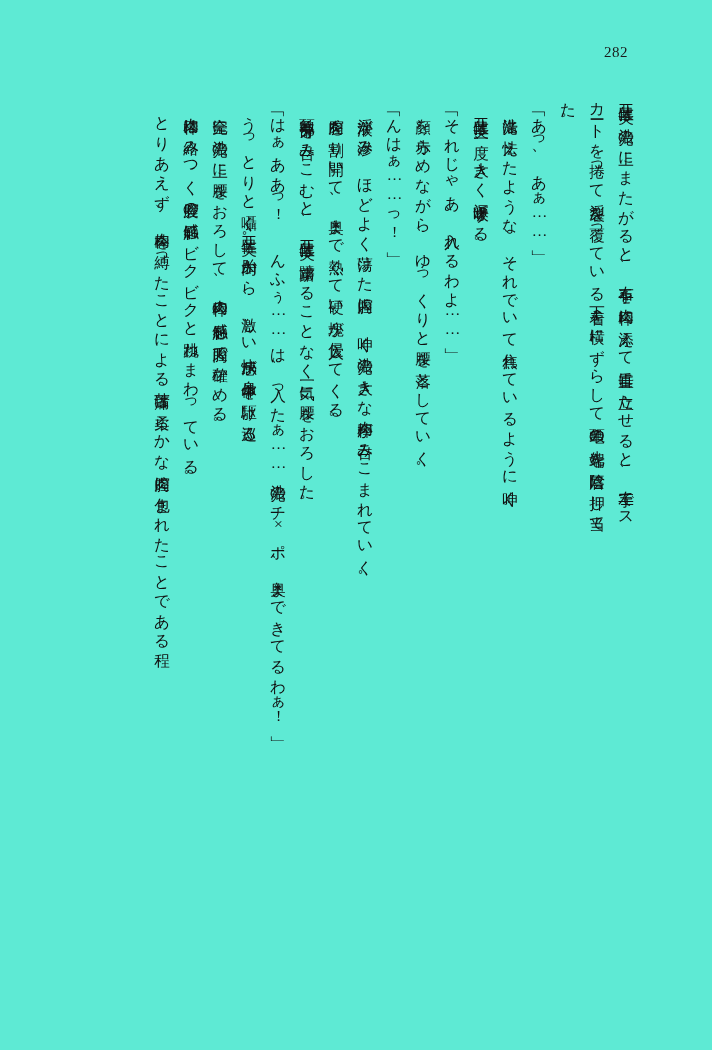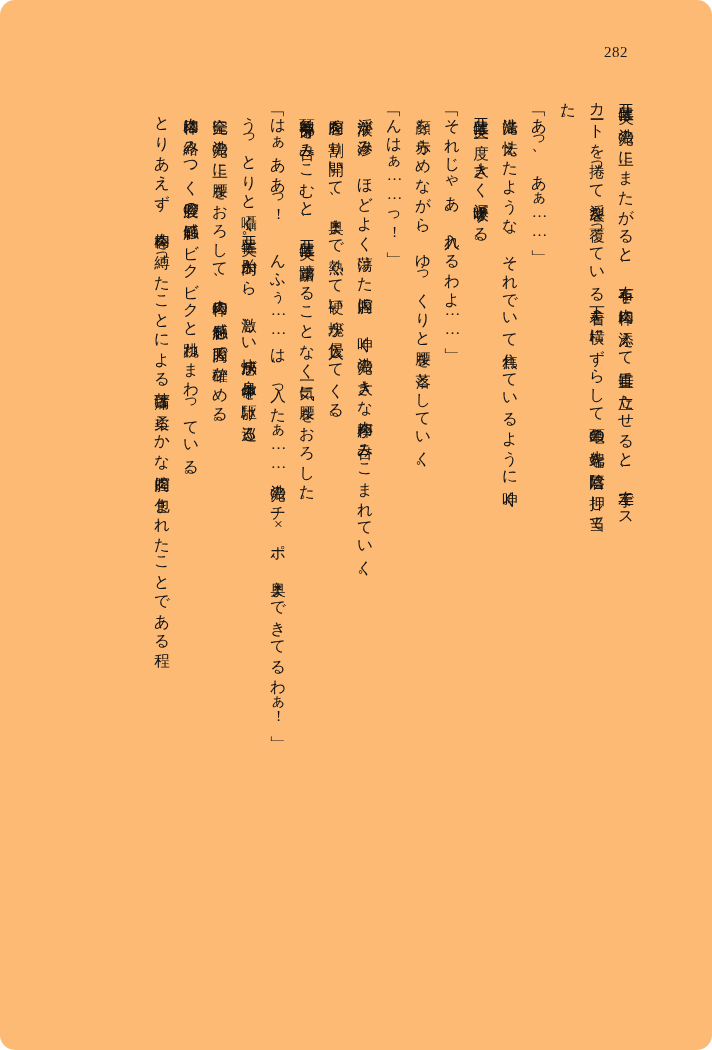--- a/index.html
+++ b/index.html
@@ -12,23 +12,22 @@
     height: 1050px;
     overflow: hidden;
     font-family: "Liberation Serif", "DejaVu Serif", serif;
     color: #000000;
   }
 
   .page {
     position: relative;
     width: 712px;
     height: 1050px;
-    background: #fdba74;
+    background: #5eead4;
     box-sizing: border-box;
-    border-radius: 15px;
   }
 
   .page-number {
     position: absolute;
     top: 44px;
     right: 84px;
     font-size: 15px;
     letter-spacing: 0.5px;
     font-family: "Liberation Serif", "DejaVu Serif", serif;
     color: #1a1a1a;

